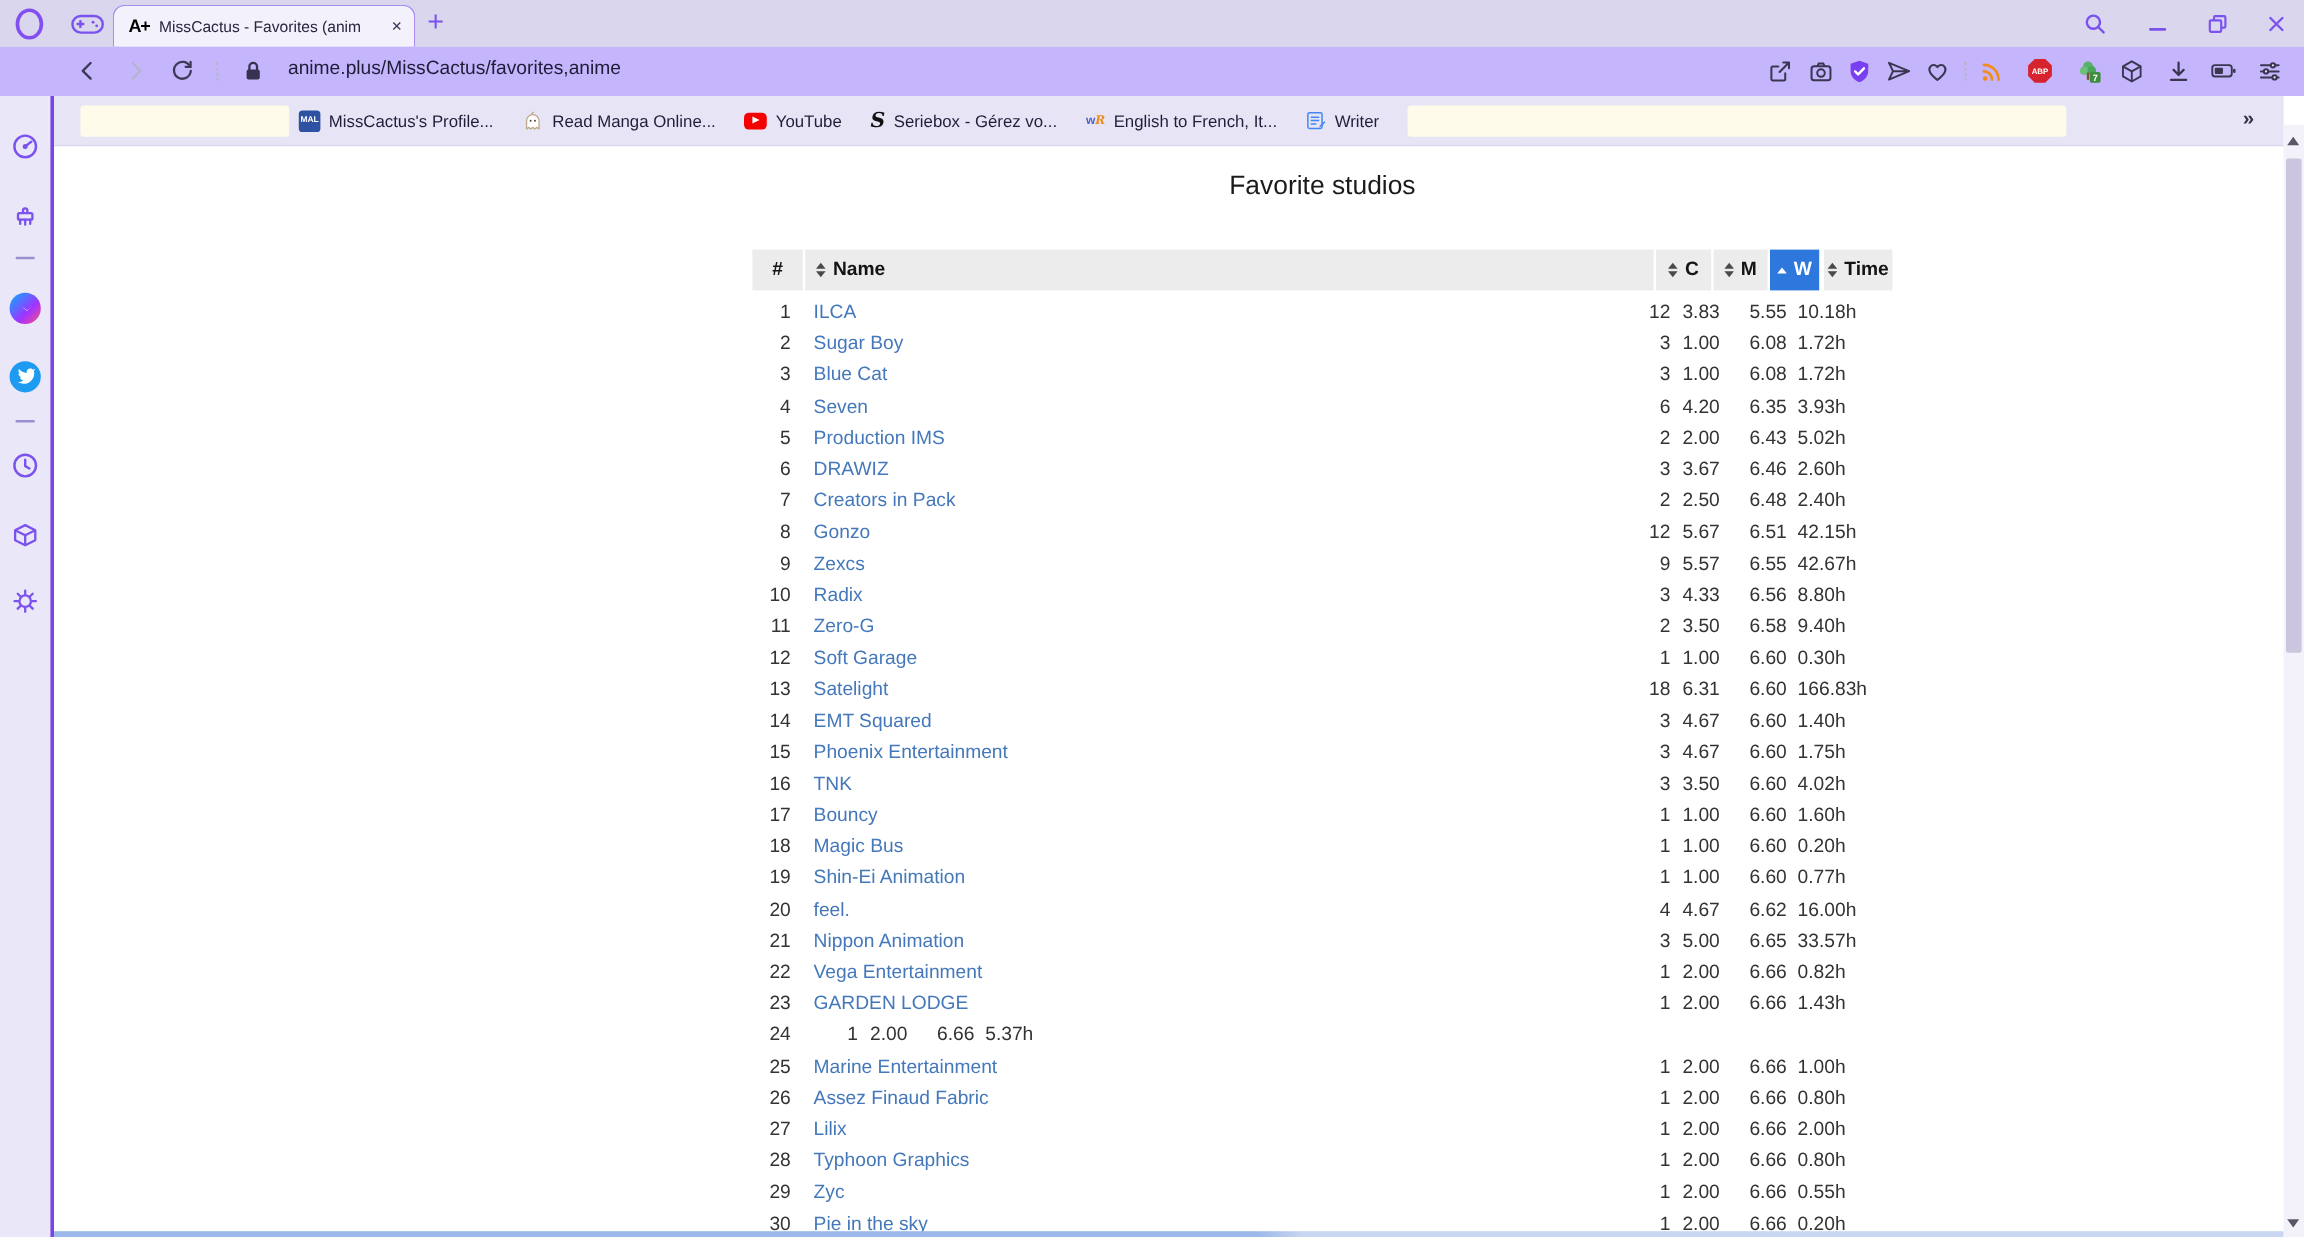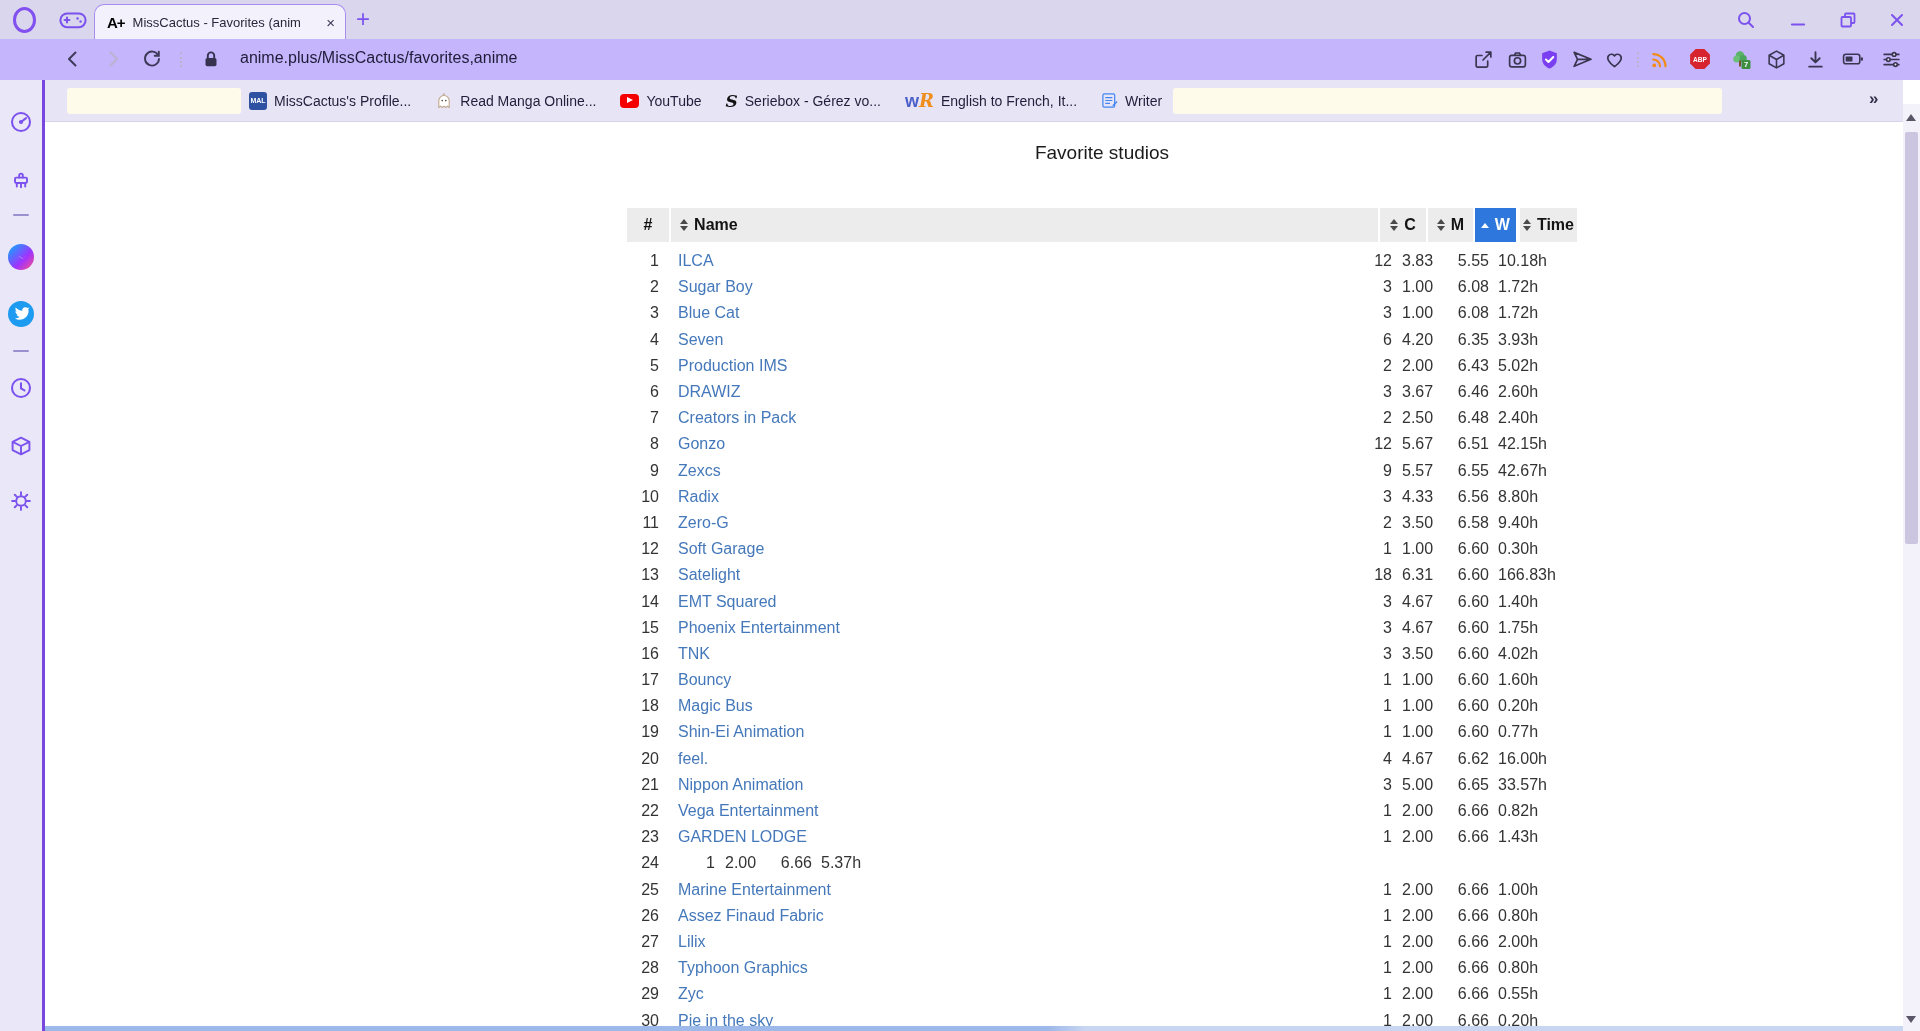--- a/index.html
+++ b/index.html
@@ -29,34 +29,34 @@
   .bm-item { display:flex; align-items:center; margin-right:24px; cursor:pointer; }
   .bm-label { font-size:14px; color:#211d3a; margin-left:7px; white-space:nowrap; }
   .cream { background:var(--highlight-field); border-radius:3px; height:26px; }
   .cream1 { width:174px; margin-right:8px; }
   .cream2 { position:absolute; left:1128px; top:8px; width:549px; }
   .bm-overflow { position:absolute; left:1824px; top:9px; font-size:17px; font-weight:bold; color:#33304a; }
   .fav-mal { width:18px; height:18px; background:#2e51a2; border-radius:3px; color:#fff; font-size:7px; font-weight:bold; display:flex; align-items:center; justify-content:center; }
   .fav-yt { width:19px; height:14px; background:#f50000; border-radius:4px; position:relative; }
   .fav-yt::after { content:""; position:absolute; left:7px; top:3.5px; border-left:6px solid #fff; border-top:3.5px solid transparent; border-bottom:3.5px solid transparent; }
   .fav-s { font-family:"DejaVu Serif",serif; font-style:italic; font-weight:bold; font-size:17px; color:#111; line-height:18px; }
-  .fav-wr { font-size:18px; line-height:18px; }
+  .fav-wr { font-size:10px; line-height:18px; }
   .fav-wr .w { font-weight:bold; color:#4a5fc9; }
   .fav-wr .r { font-family:"DejaVu Serif",serif; font-style:italic; font-weight:bold; color:#ef8e1b; }
 
   
   .sidebar { position:absolute; left:0; top:80px; width:42px; height:951px; background:#eae7f8; }
   .sidebar-accent { position:absolute; left:42px; top:80px; width:3px; height:951px; background:#7847e0; }
   .sb-ic { position:absolute; left:9px; width:24px; height:24px; }
   .sb-circle { position:absolute; left:8px; width:26px; height:26px; border-radius:50%; }
   .sb-div { position:absolute; left:13px; width:16px; height:2px; background:#9b8fd0; border-radius:1px; }
 
   
   .content { position:absolute; left:45px; top:122px; width:1858px; height:909px; background:#fff; overflow:hidden; }
-  .page-title { position:absolute; left:582px; top:20px; width:950px; text-align:center; font-size:19px; font-weight:500; color:#1b1b1b; }
+  .page-title { position:absolute; left:582px; top:20px; width:950px; text-align:center; font-size:22px; font-weight:500; color:#1b1b1b; }
 
   .thead { position:absolute; left:582px; top:86px; width:950px; height:34px; display:flex; }
   .hcell { background:var(--header-bg); height:34px; display:flex; align-items:center; justify-content:center; font-size:16px; font-weight:bold; color:#141414; cursor:pointer; }
   .hcell.name { justify-content:flex-start; padding-left:9px; }
   .hcell.active { background:var(--sort-active-bg); color:#fff; }
   .col-rank{width:45px;} .col-name{width:755px;margin-left:2px;} .col-c{width:49px;margin-left:2px;}
   .col-m{width:48px;margin-left:2px;} .col-w{width:44px;margin-left:2px;} .col-time{width:61px;margin-left:4px;}
   .sort { display:inline-flex; flex-direction:column; align-items:center; margin-right:6px; }
   .tri-up { width:0; height:0; border-left:4.5px solid transparent; border-right:4.5px solid transparent; border-bottom:5.5px solid #4a4a4a; margin-bottom:2px; }
   .tri-down { width:0; height:0; border-left:4.5px solid transparent; border-right:4.5px solid transparent; border-top:5.5px solid #4a4a4a; }

